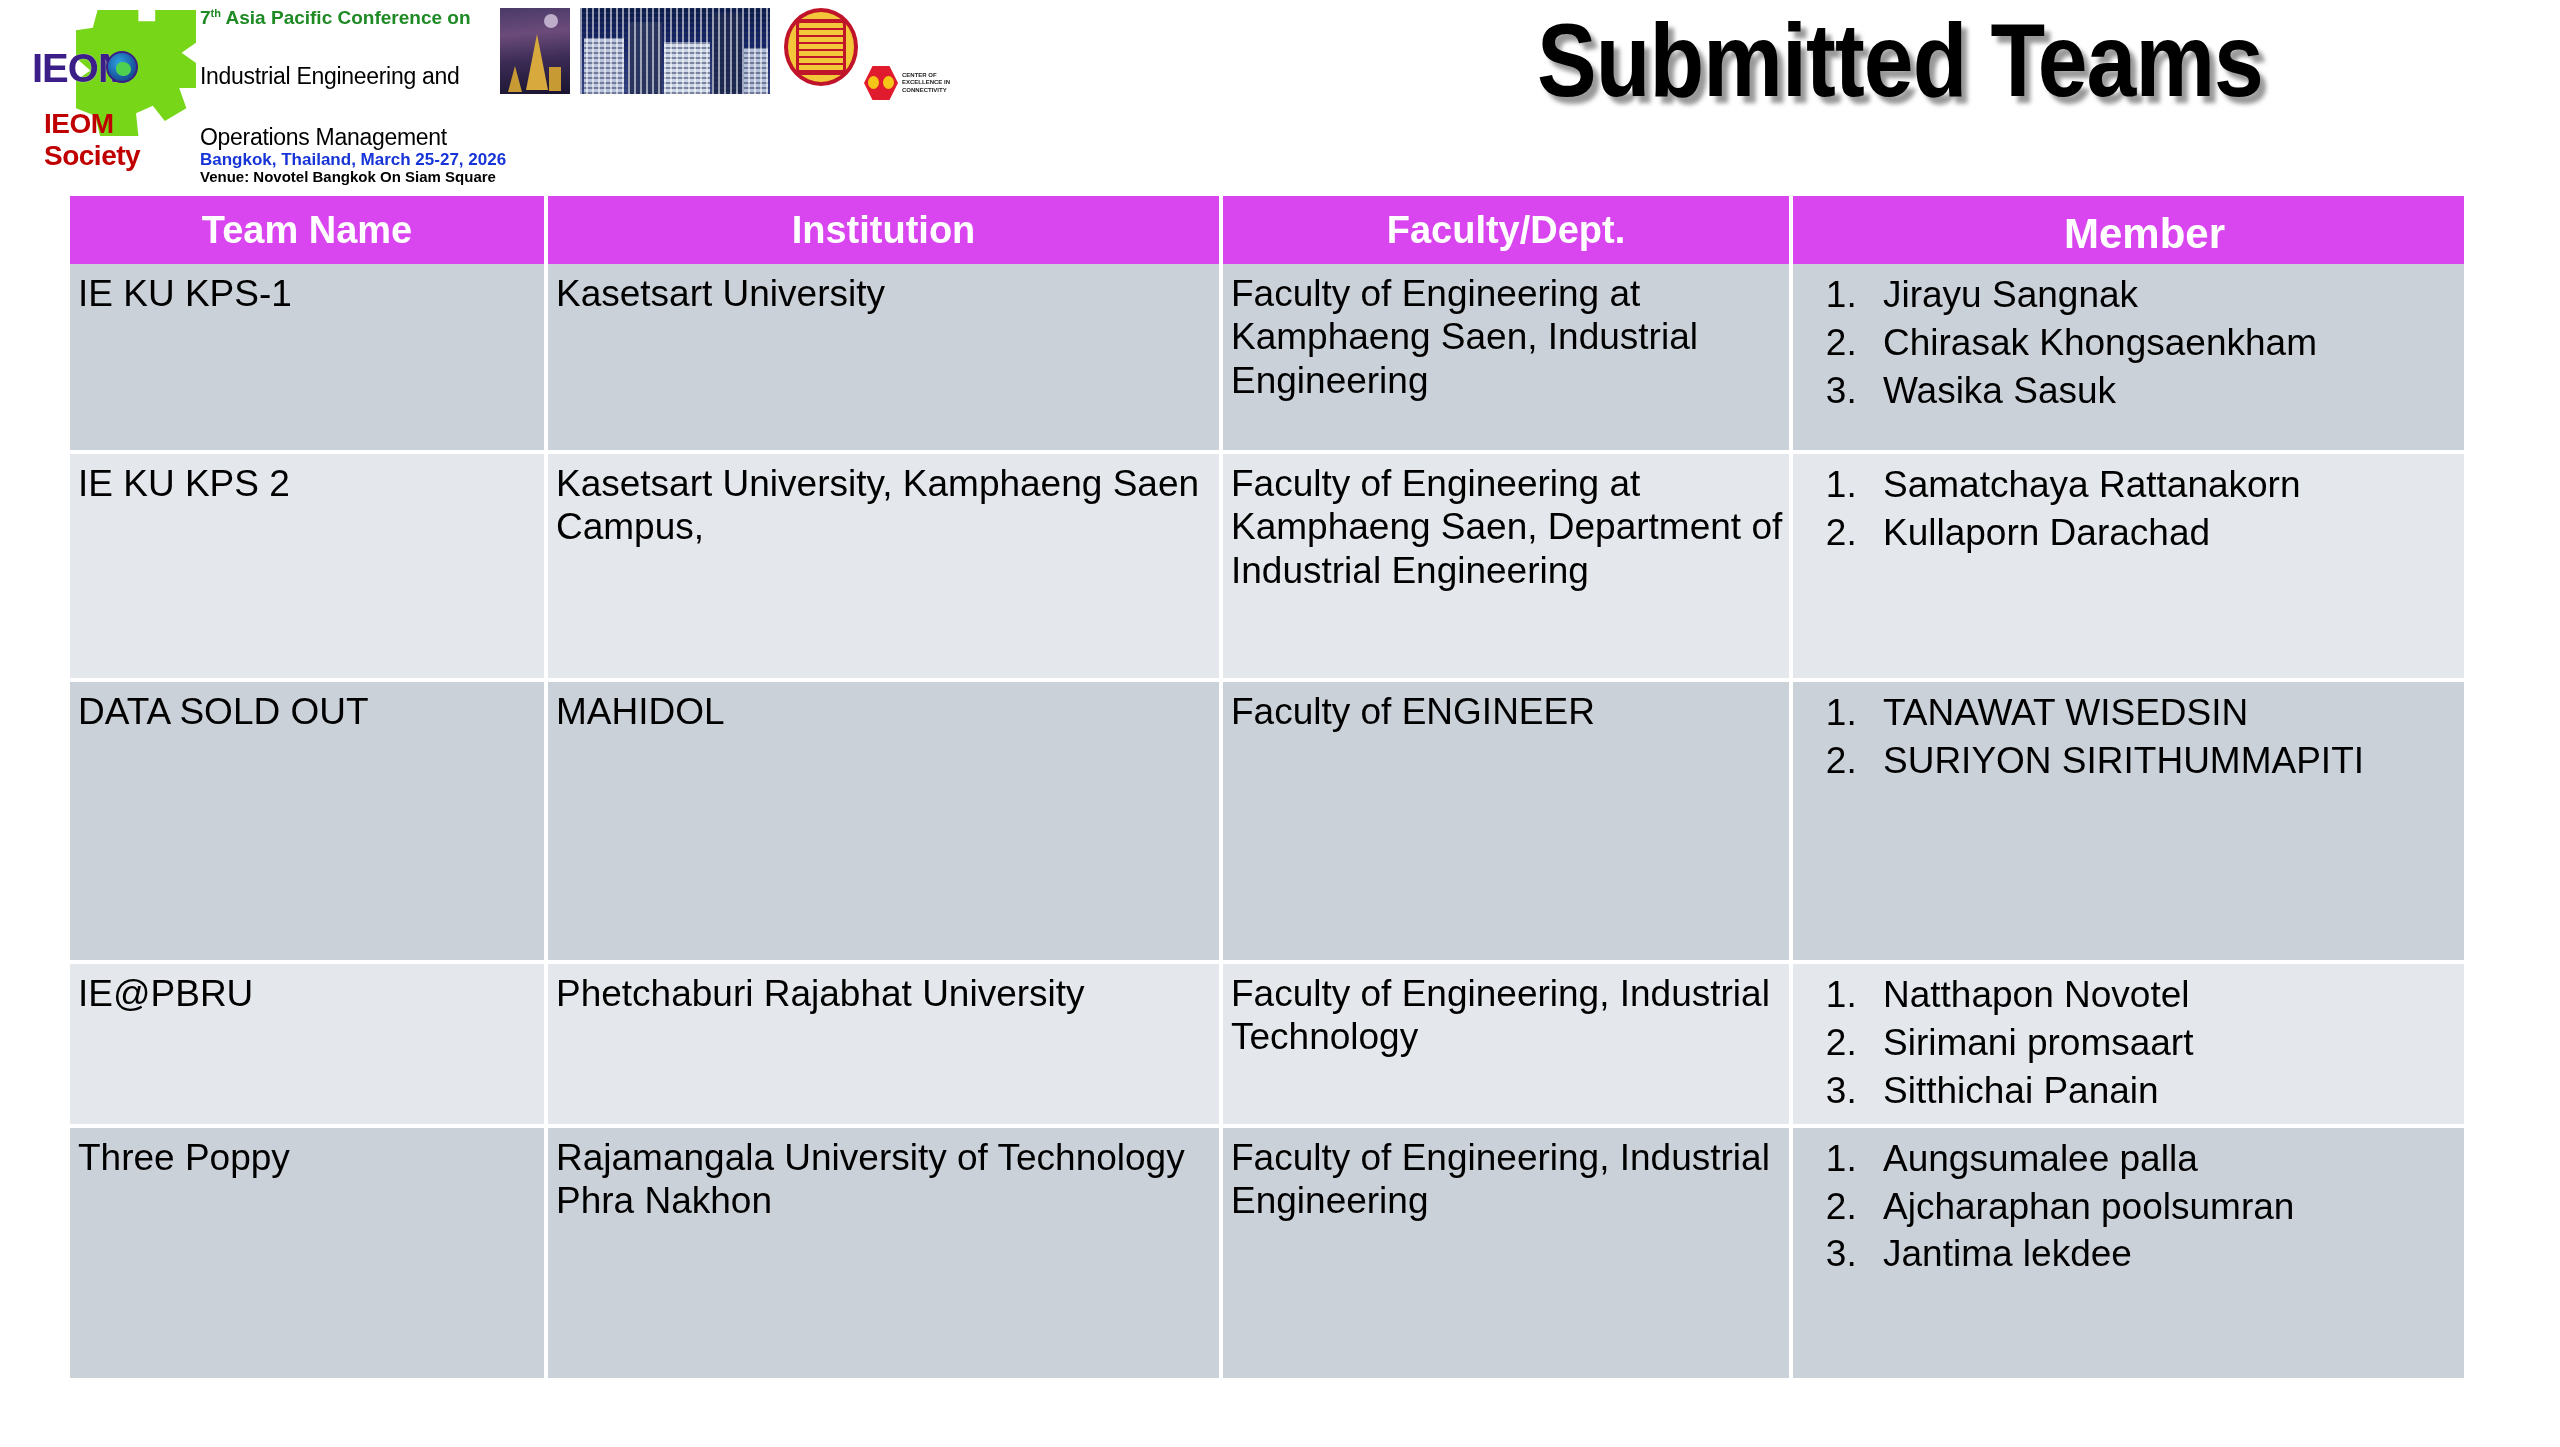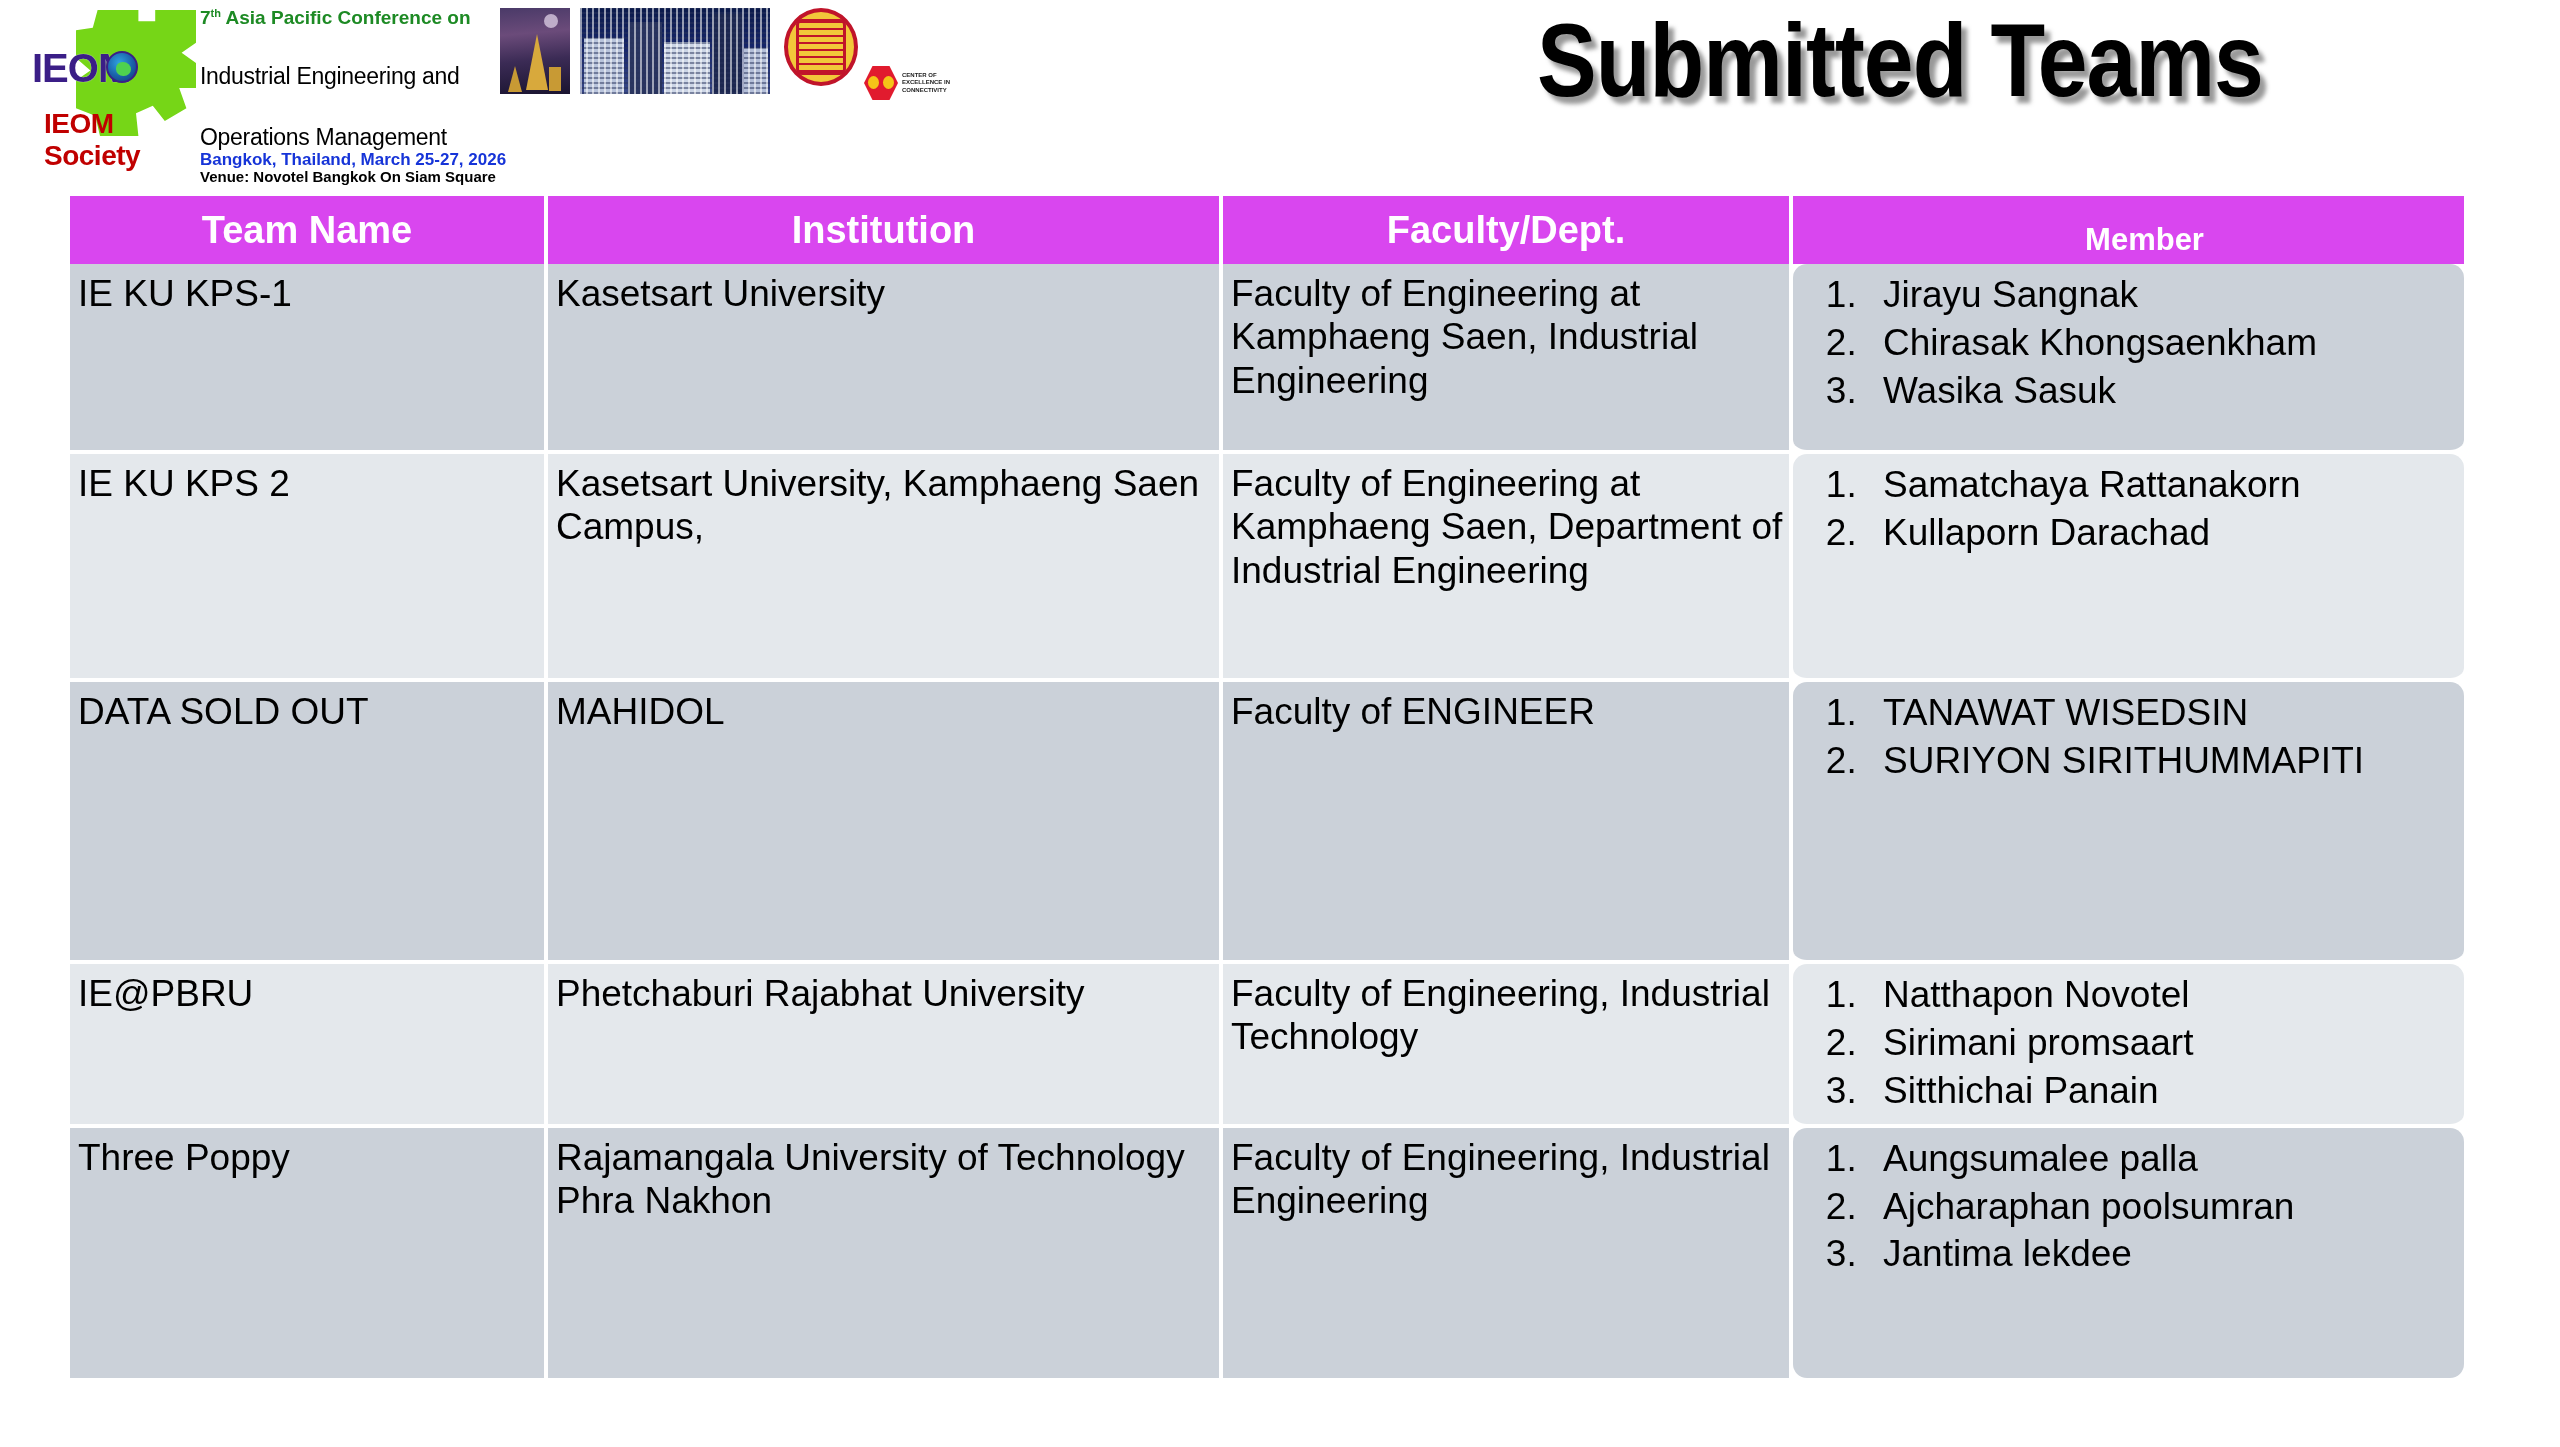--- a/index.html
+++ b/index.html
@@ -293,37 +293,37 @@
     font-weight: bold;
     font-size: 38px;
     height: 68px;
     text-align: center;
     vertical-align: middle;
     border-right: 4px solid #ffffff;
     padding: 0;
   }
   #teams-table thead th:last-child { border-right: none; }
   #teams-table thead th.member-head {
-    font-size: 31px;
+    font-size: 42px;
     vertical-align: bottom;
     padding-bottom: 6px;
     padding-left: 32px;
   }
 
   #teams-table tbody td {
     vertical-align: top;
     font-family: "Liberation Sans", sans-serif;
     font-size: 37px;
     line-height: 1.17;
     color: #000000;
     border-right: 4px solid #ffffff;
     border-bottom: 4px solid #ffffff;
     padding: 8px 6px 8px 8px;
   }
-  #teams-table tbody td:last-child { border-right: none; border-radius: 14px; }
+  #teams-table tbody td:last-child { border-right: none; }
   #teams-table tbody tr:last-child td { border-bottom: none; }
 
   #teams-table tbody tr.shade-dark td { background: #CBD1D9; }
   #teams-table tbody tr.shade-light td { background: #E4E8EC; }
 
   td.team-cell   { padding-left: 10px; }
   td.inst-cell   { padding-left: 12px; }
   td.fac-cell    { padding-left: 12px; }
   td.member-cell { padding-left: 8px; padding-top: 14px; }
 

